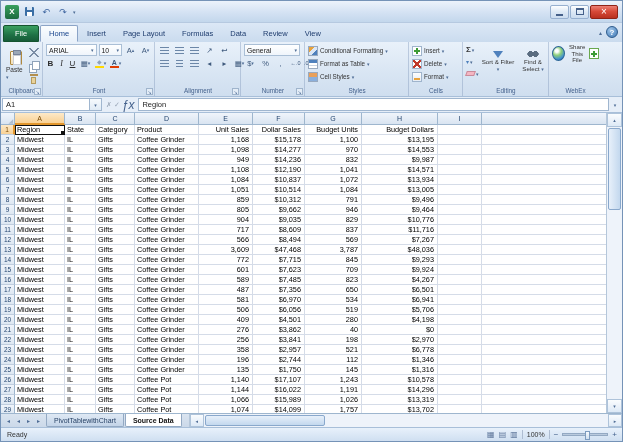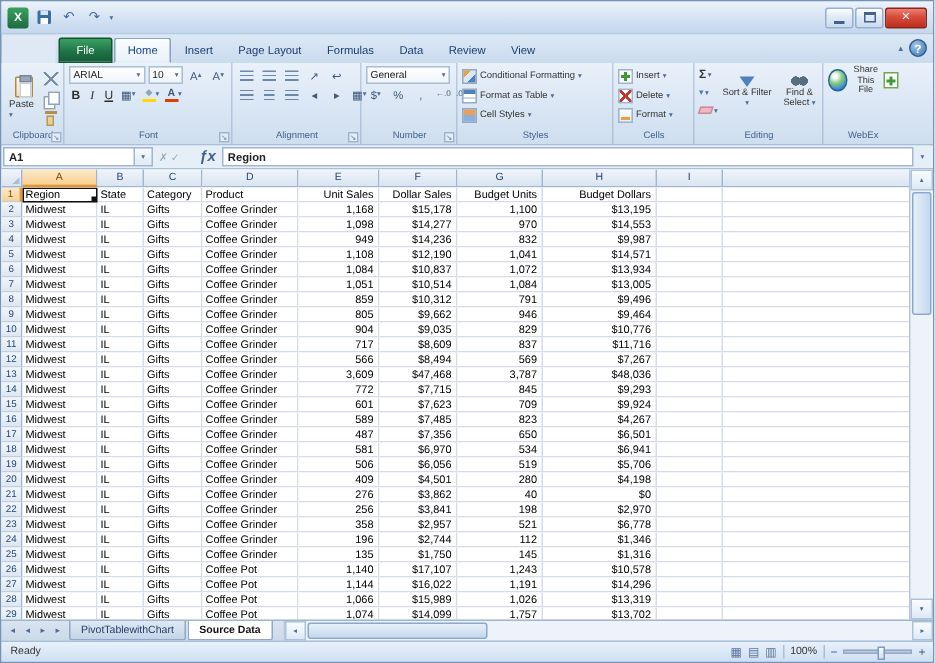--- a/index.html
+++ b/index.html
@@ -21,21 +21,21 @@
   .title-text { position:absolute; left:50%; transform:translateX(-50%); font-size:8px; color:#3c3c3c; white-space:nowrap; }
   .win-btns { margin-left:auto; display:flex; gap:1px; padding-right:4px; z-index:2; }
   .win-btn { width:19px; height:14px; border:1px solid #97b0d0; border-radius:2px; display:flex; align-items:center; justify-content:center;
     background:linear-gradient(#fdfeff,#dce8f5 50%,#cbdcef); color:#45608a; font-size:8px; }
   .min-glyph { width:7px; height:2px; background:#45608a; margin-top:6px; }
   .max-glyph { width:8px; height:7px; border:1px solid #45608a; border-top-width:2px; }
   .win-btn.close { width:28px; background:linear-gradient(#efa globals 0,#e0574a, #c23b2e); background:linear-gradient(#ec8075,#d74a38 45%,#b9301f); border-color:#8f2317; color:#fff; font-size:10px; }
 
   
   .tabrow { height:19px; flex:none; display:flex; align-items:flex-end; padding:0 2px; gap:1px;
-    background:linear-gradient(#dce8f6,#cadbee); position:relative;margin-left:36px; }
+    background:linear-gradient(#dce8f6,#cadbee); position:relative; }
   .file-tab { height:17px; padding:0 11px; display:flex; align-items:center; color:#fff; font-size:7.5px;
     background:linear-gradient(#3aa061,#1e7145 60%,#175c38); border:1px solid #14542f; border-radius:2px 2px 0 0; }
   .rtab { height:17px; padding:0 8px; display:flex; align-items:center; font-size:7.5px; color:#1e3c6e; }
   .rtab.active { background:linear-gradient(#fbfdfe,#e9f1fa); border:1px solid #8ba4c7; border-bottom-color:#e9f1fa; border-radius:2px 2px 0 0; color:#15428b; }
   .tabrow-right { position:absolute; right:4px; top:3px; display:flex; gap:4px; align-items:center; }
   .rib-min { font-size:6px; color:#4f6d96; }
   .help-circle { width:12px; height:12px; border-radius:50%; background:radial-gradient(circle at 35% 30%,#9fc5ea,#3f78b4); color:#fff;
     display:flex; align-items:center; justify-content:center; font-size:8px; font-weight:bold; border:1px solid #2d5b8d; }
 
   
@@ -107,26 +107,26 @@
     background:radial-gradient(circle at 3.5px 4px,#5a6c80 3px,transparent 3.2px),
                radial-gradient(circle at 8.5px 4px,#5a6c80 3px,transparent 3.2px); }
   .webex-body { display:flex; align-items:center; gap:2px; }
   .ico-ball { width:15px; height:15px; border-radius:50%; border:1px solid #2a6496;
     background:radial-gradient(circle at 35% 30%,#fff 0 12%,#8fd07a 38%,#3e8ed0 72%,#1d5e9e); }
   .webex-text { font-size:6.1px; line-height:6.5px; color:#333; text-align:center; width:24px; }
   .ico-plusdoc { width:11px; height:11px; border:1px solid #6aa84f;
     background:linear-gradient(#3d9b35,#3d9b35) center/6px 2px no-repeat,linear-gradient(#3d9b35,#3d9b35) center/2px 6px no-repeat,#fff; }
 
   
-  .fbar { height:16px; flex:none; display:flex; align-items:center; background:#e6eef8; border-bottom:1px solid #a8bfd9; padding:1px 1px; gap:0;font-weight:bold; }
+  .fbar { height:16px; flex:none; display:flex; align-items:center; background:#e6eef8; border-bottom:1px solid #a8bfd9; padding:1px 1px; gap:0; }
   .namebox { width:88px; height:13px; background:#fff; border:1px solid #a0b6cf; font-size:7.5px; display:flex; align-items:center; padding-left:3px; }
   .nb-caret { width:12px; height:13px; border:1px solid #a0b6cf; border-left:none; background:linear-gradient(#f6fafd,#dfeaf5);
     display:flex; align-items:center; justify-content:center; font-size:5px; color:#4f6d96; }
   .fx-btns { display:flex; align-items:center; gap:2px; padding:0 4px; color:#9aa7b8; font-size:7px; }
-  .fx { color:#44618c; font-style:italic; font-size:10px;margin-left:11px; }
+  .fx { color:#44618c; font-style:italic; font-size:12px; }
   .finput { flex:1; height:13px; background:#fff; border:1px solid #a0b6cf; font-size:7.5px; display:flex; align-items:center; padding-left:3px; }
   .fexpand { width:12px; text-align:center; font-size:5px; color:#4f6d96; }
 
   
   .sheet-zone { flex:1; min-height:0; display:flex; background:#fff; }
   .grid-pane { flex:1; display:flex; flex-direction:column; overflow:hidden; min-width:0; }
   .colheads { height:12px; flex:none; display:flex; }
   .chd, .corner { background:linear-gradient(#f0f5fb,#d9e4f1); border-right:1px solid #9eb6ce; border-bottom:1px solid #9eb6ce;
     font-size:7px; color:#24456f; display:flex; align-items:center; justify-content:center; flex:none; }
   .corner { width:14px; position:relative; }

